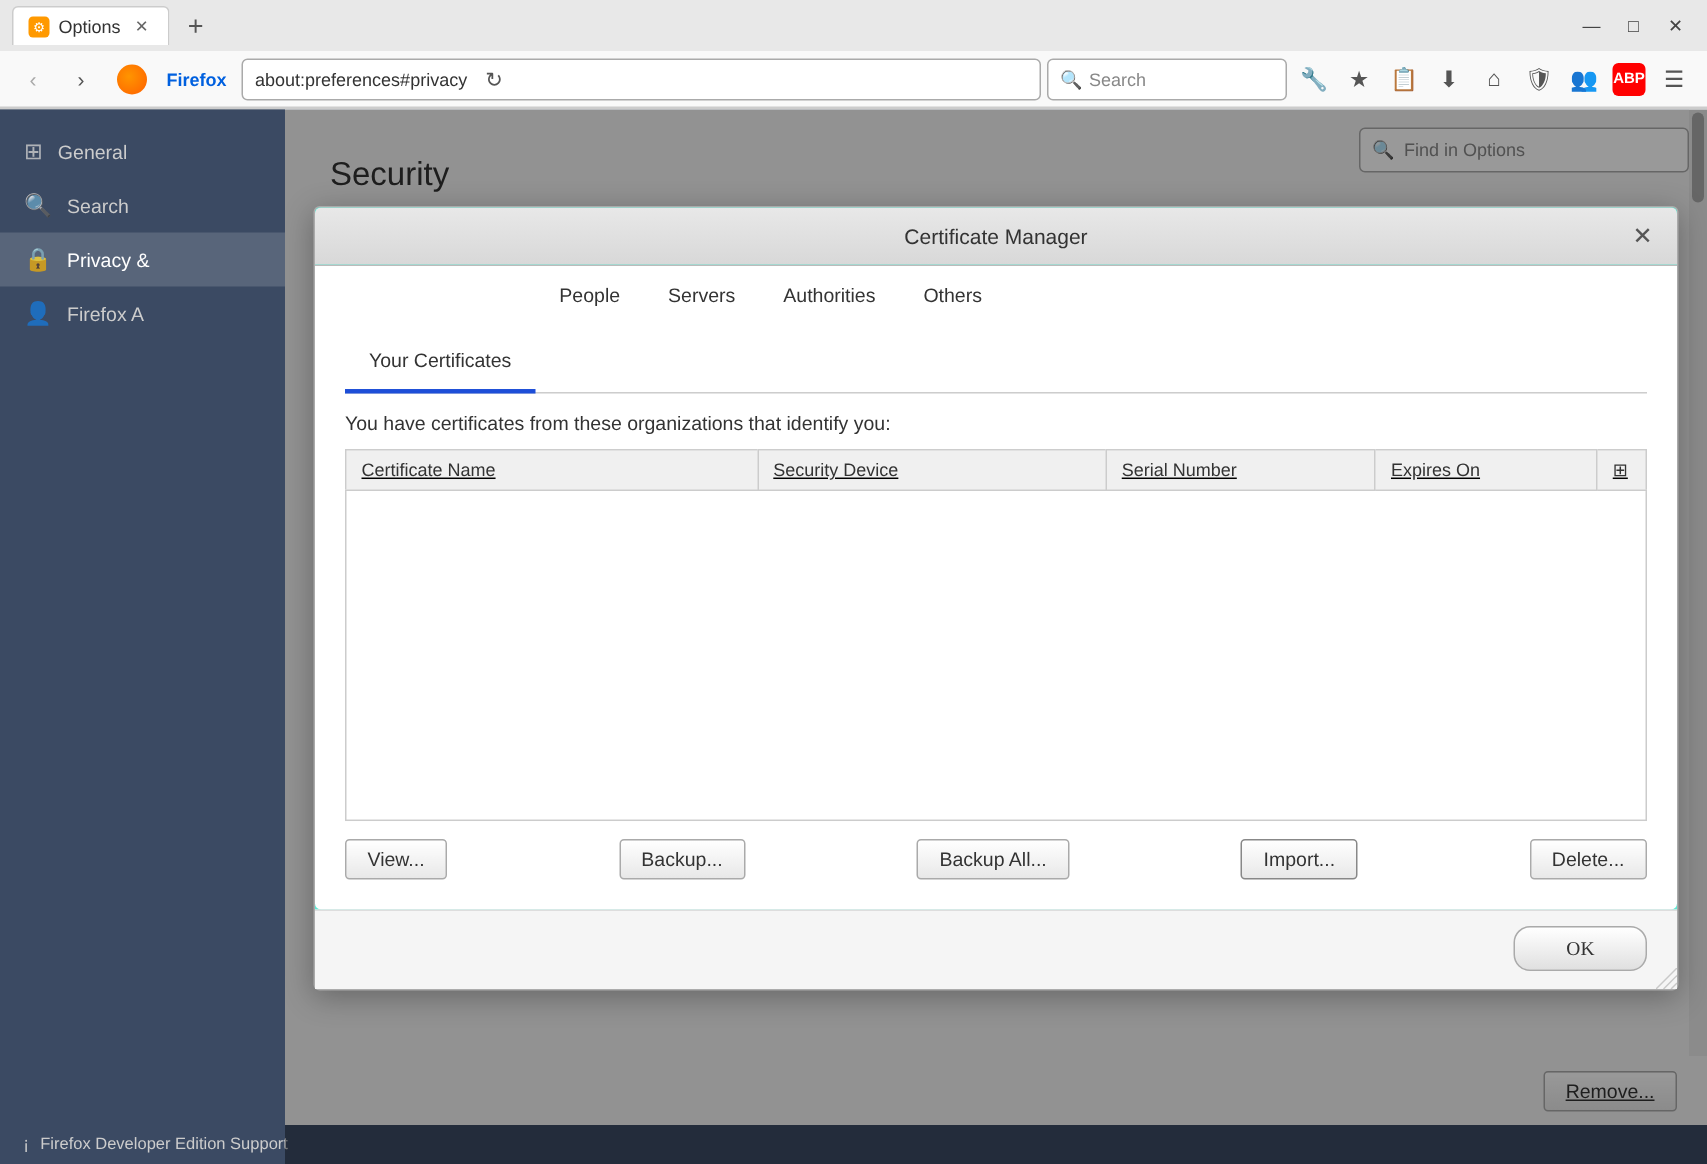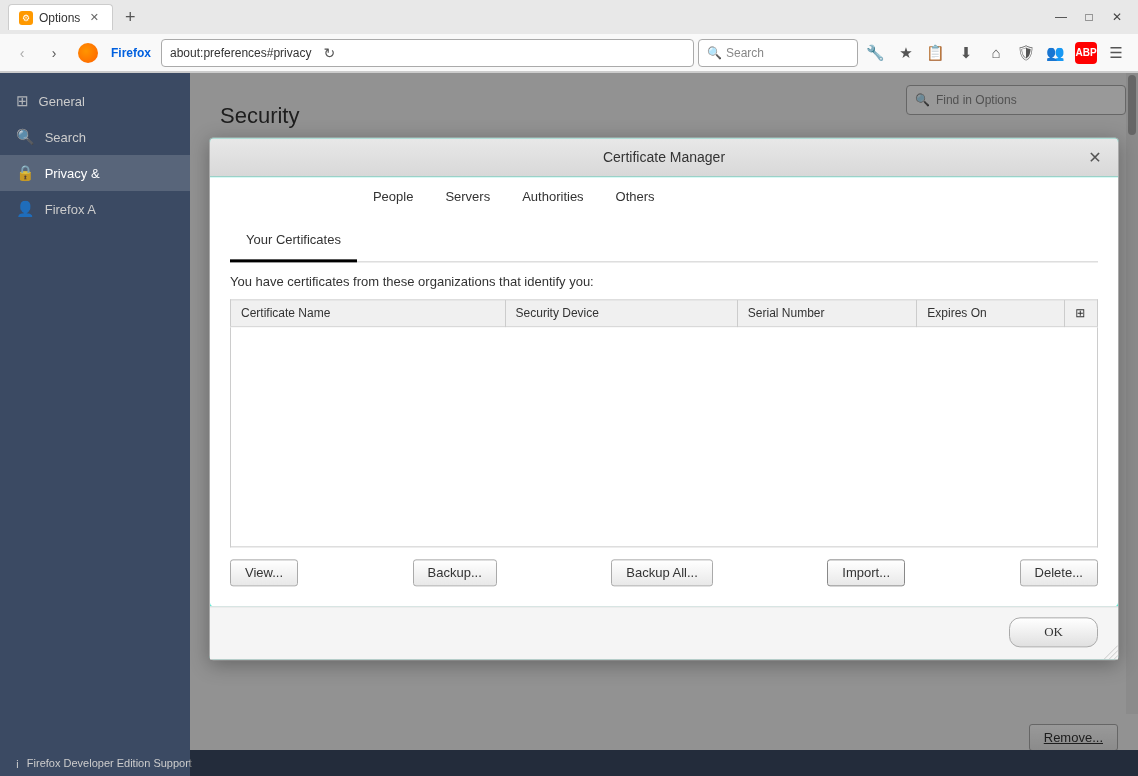--- a/index.html
+++ b/index.html
@@ -353,40 +353,41 @@
     .cert-tab {
       padding: 12px 16px;
       font-size: 13px;
       color: #333;
       cursor: pointer;
       border-bottom: 3px solid transparent;
       margin-bottom: -1px;
     }
     .cert-tab.active {
       color: #333;
-      border-bottom: 3px solid #000000;
+      border-bottom: 3px solid #1d4ed8;
       margin-top: 43px;
     }
 
     .cert-description {
       font-size: 13px;
       color: #333;
       margin-bottom: 10px;
     }
 
     
     .cert-table {
       width: 100%;
       border: 1px solid #ccc;
       border-collapse: collapse;
       font-size: 12px;
     }
 
     .cert-table thead {
       background: #f0f0f0;
+      text-decoration: underline;
     }
 
     .cert-table th {
       text-align: left;
       padding: 6px 10px;
       border-right: 1px solid #ccc;
       border-bottom: 1px solid #ccc;
       font-weight: normal;
       color: #333;
     }
@@ -461,21 +462,21 @@
       align-items: center;
       padding: 0 16px;
       color: #ccc;
       font-size: 11px;
       gap: 8px;
     }
 
     
     .bottom-content {
       position: absolute;
-      bottom: 16px;
+      bottom: 26px;
       left: 190px;
       right: 0;
       padding: 10px 20px;
       background: #f4f4f4;
       display: flex;
       align-items: center;
       justify-content: flex-end;
     }
 
     .remove-btn {

